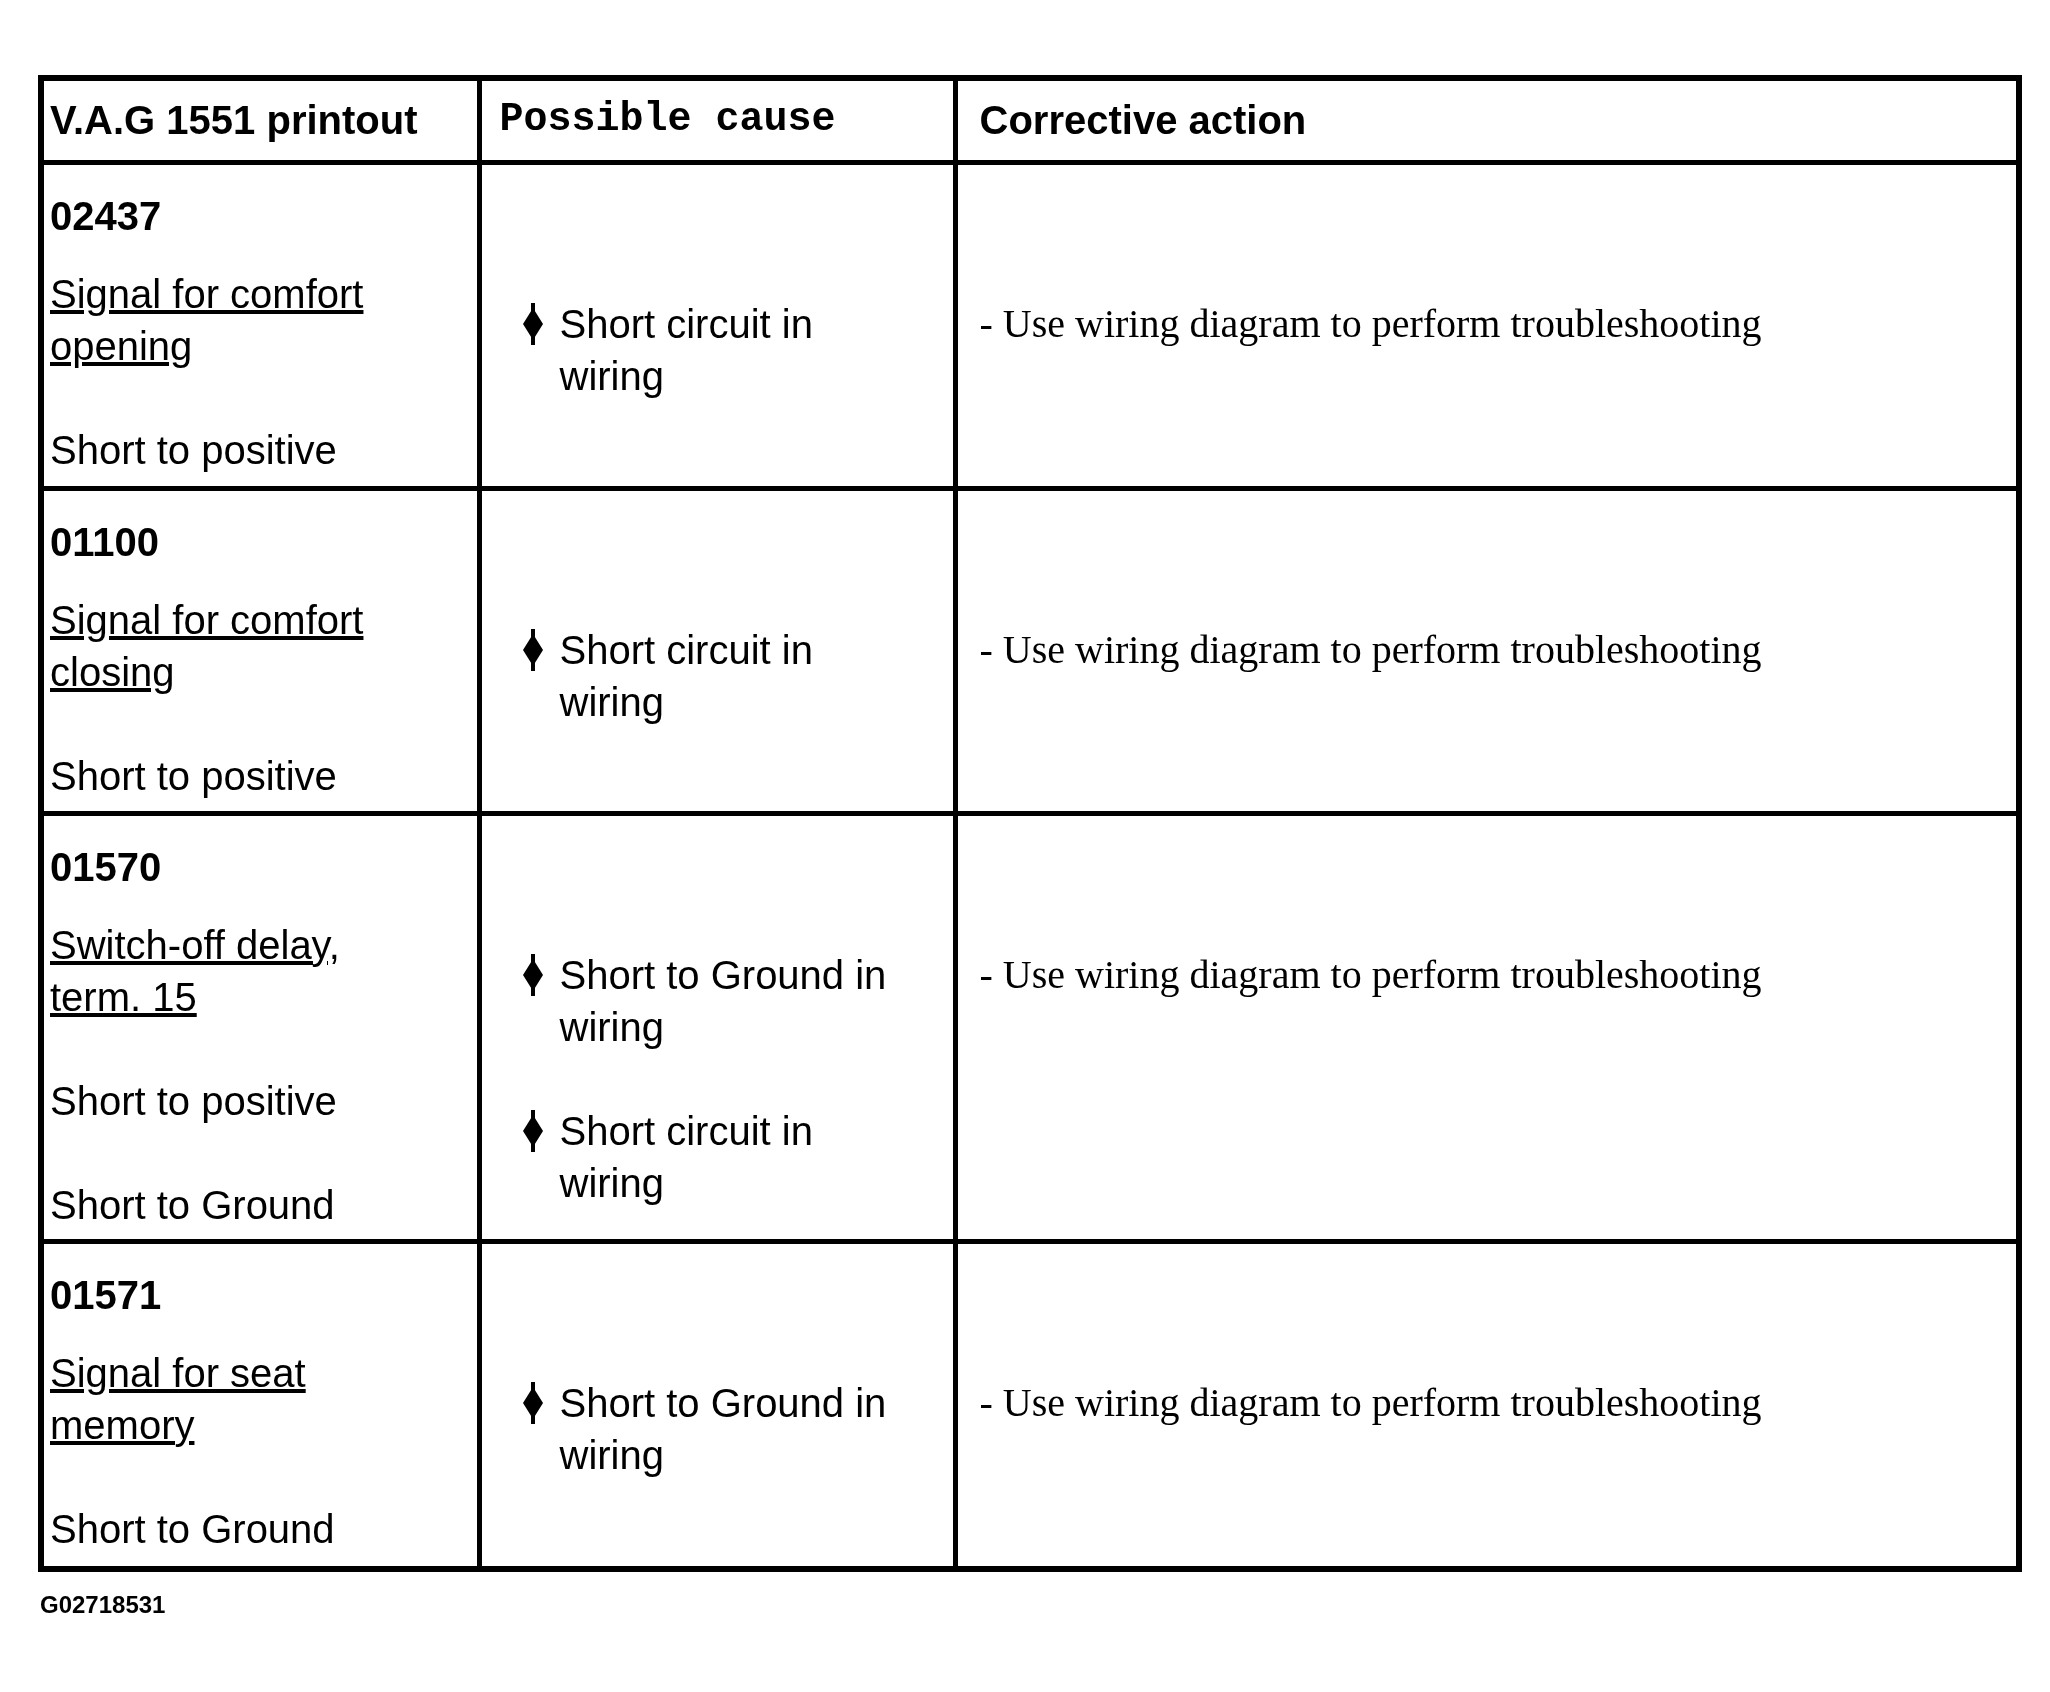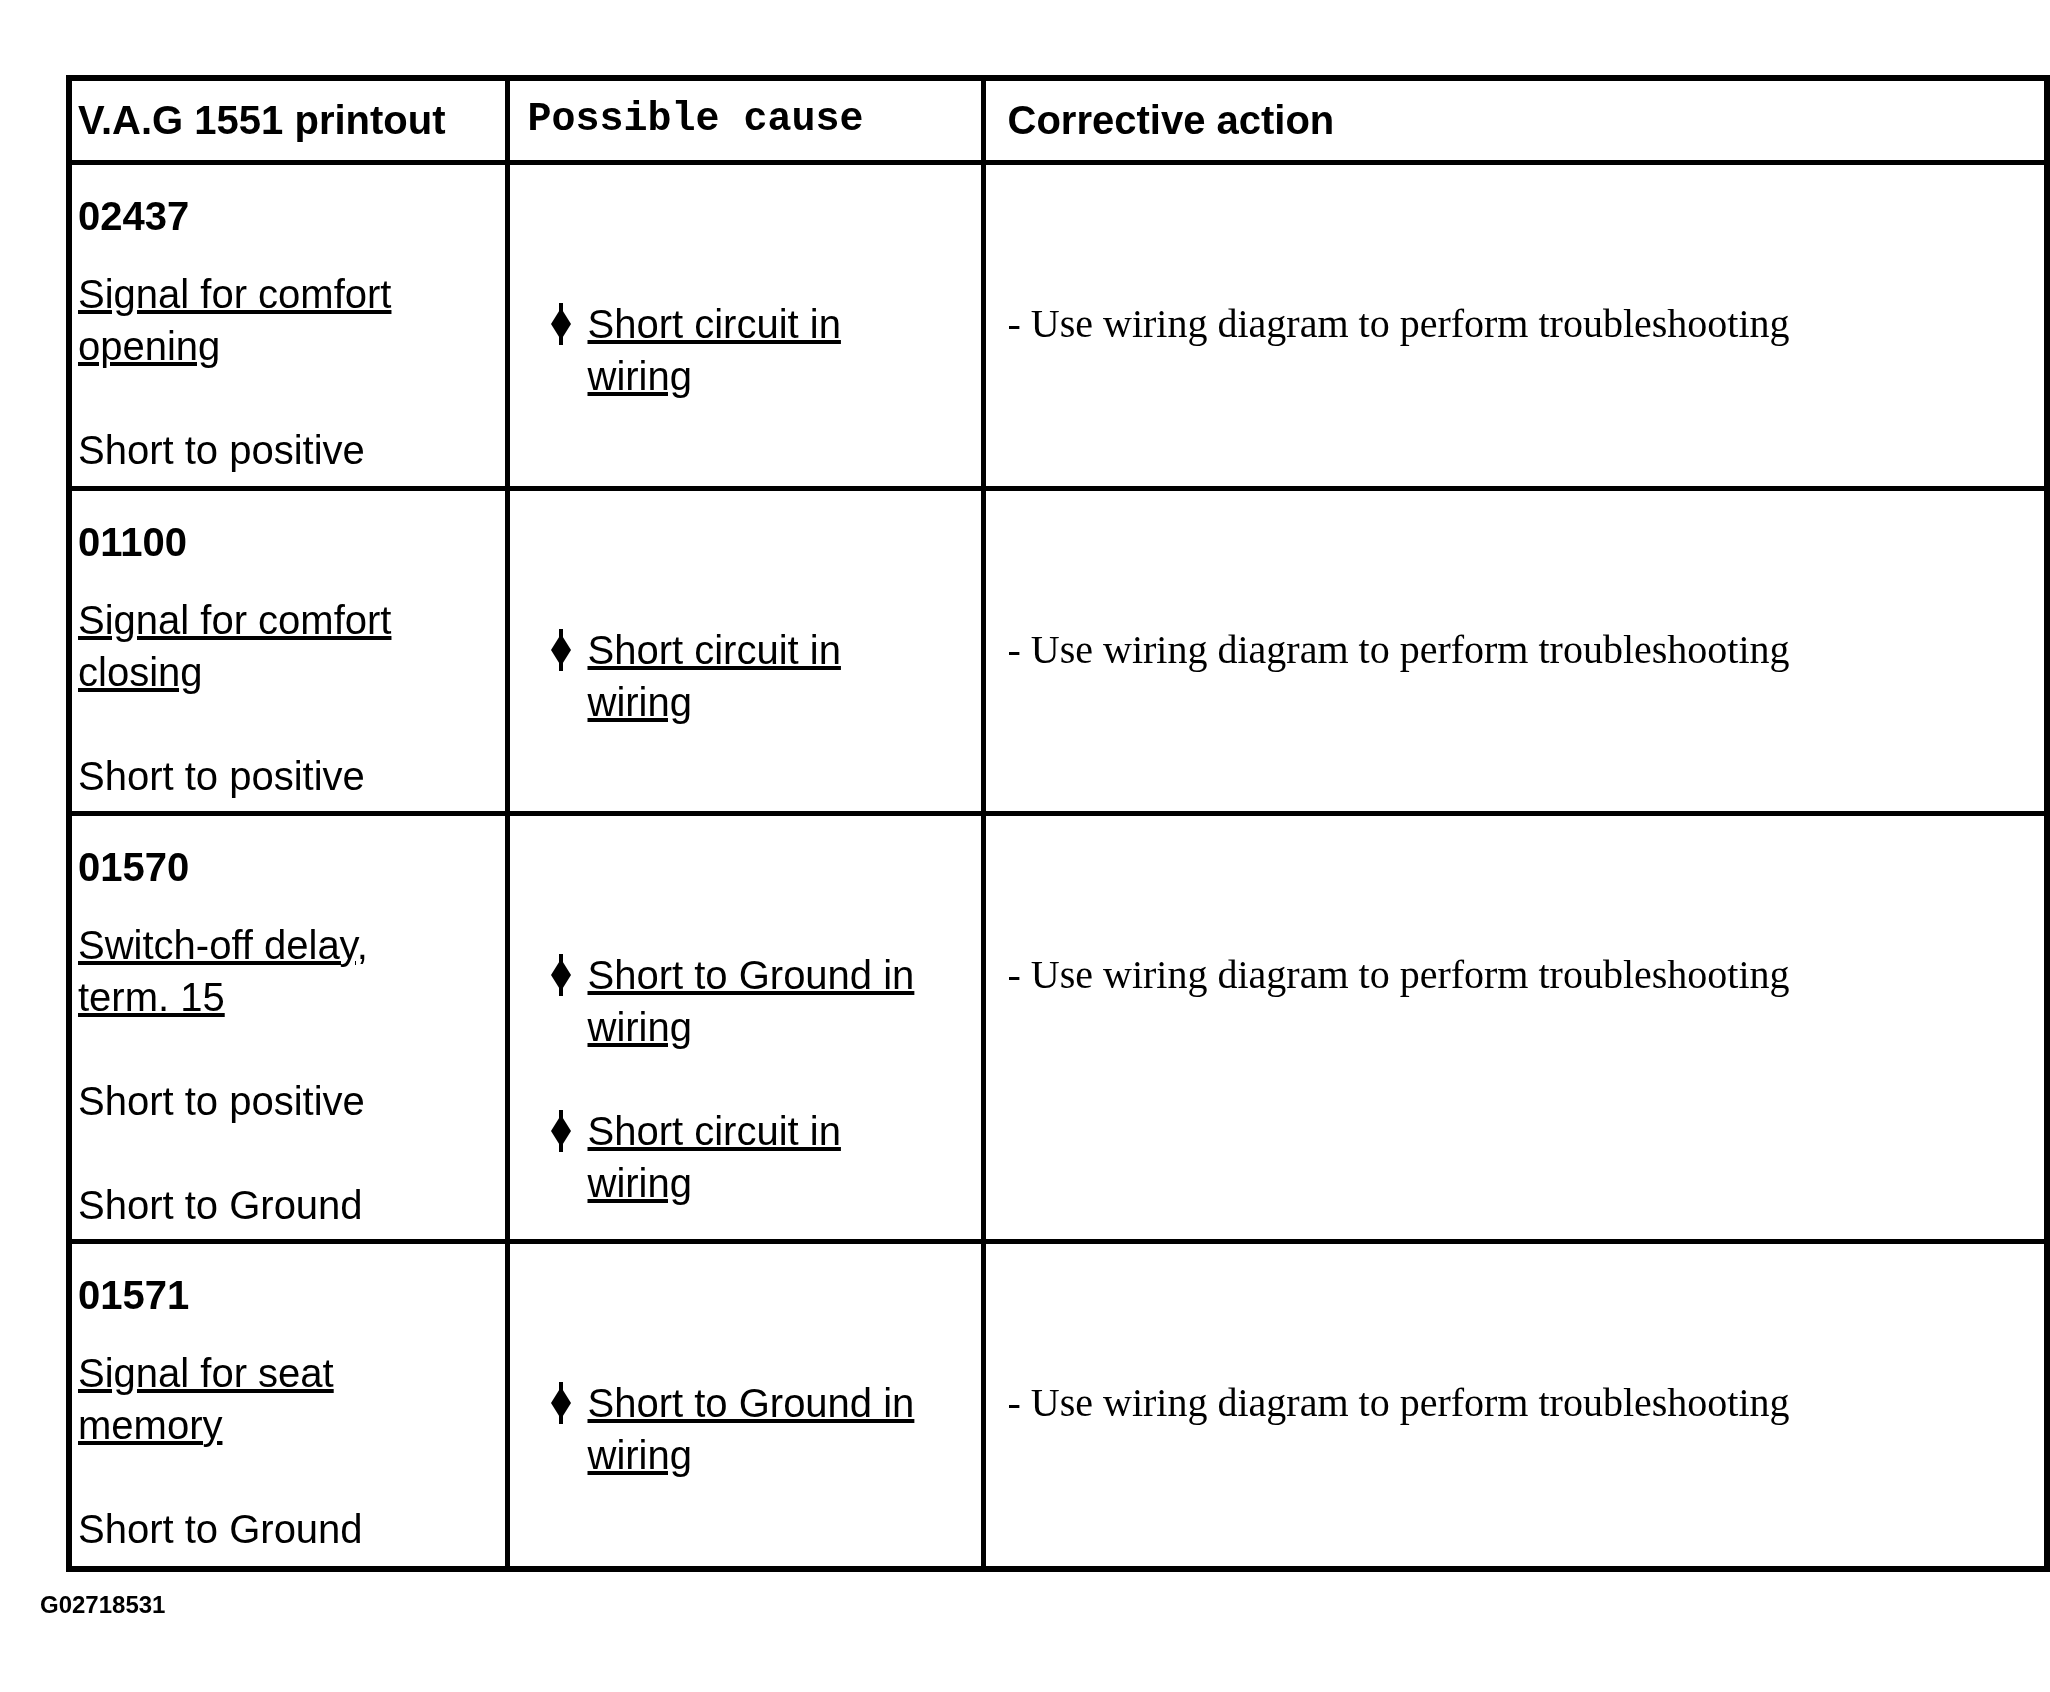--- a/index.html
+++ b/index.html
@@ -17,21 +17,20 @@
     font-family: "Liberation Sans", "DejaVu Sans", sans-serif;
   }
   table.fault-table {
     position: absolute;
     left: 38px;
     top: 75px;
     width: 1978px;
     border-collapse: collapse;
     table-layout: fixed;
     border: 6px solid #000000;
-    margin-left: 28px;
   }
   th, td {
     border: 5px solid #000000;
     vertical-align: top;
     font-size: 40px;
     line-height: 52px;
     text-align: left;
     background: #ffffff;
     color: #000000;
   }
@@ -47,21 +46,21 @@
   tbody tr:nth-child(2) { height: 325px; }
   tbody tr:nth-child(3) { height: 425px; }
   tbody tr:nth-child(4) { height: 328px; }
 
   td.c1 { padding: 25px 40px 8px 6px; }
   td.c1 p { margin: 0; }
   td.c1 .code { font-weight: bold; }
   td.c1 .desc { margin-top: 26px; max-width: 392px; text-decoration: underline; }
   td.c1 .status { margin-top: 52px; }
 
-  td.c2 { padding: 133px 8px 8px 39px; text-decoration: underline; }
+  td.c2 { padding: 133px 8px 8px 39px; }
   .cause { display: flex; align-items: flex-start; }
   .cause + .cause { margin-top: 52px; }
   .bullet {
     flex: 0 0 auto;
     width: 24px;
     height: 42px;
     margin: 5px 15px 0 0;
   }
   .bullet svg { display: block; }
   .cause-text { display: block; max-width: 340px; }

